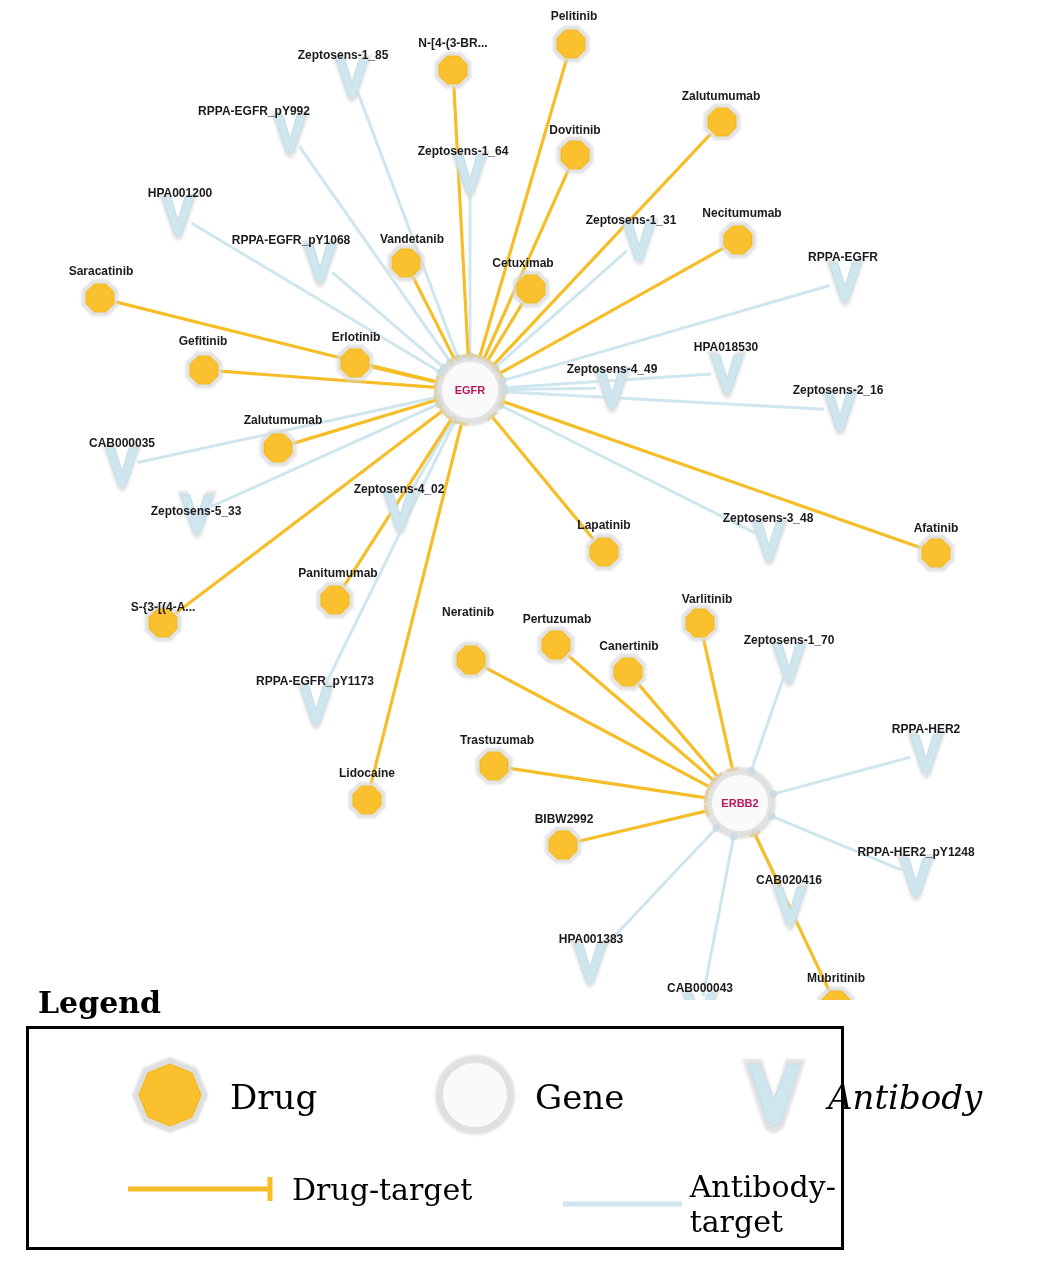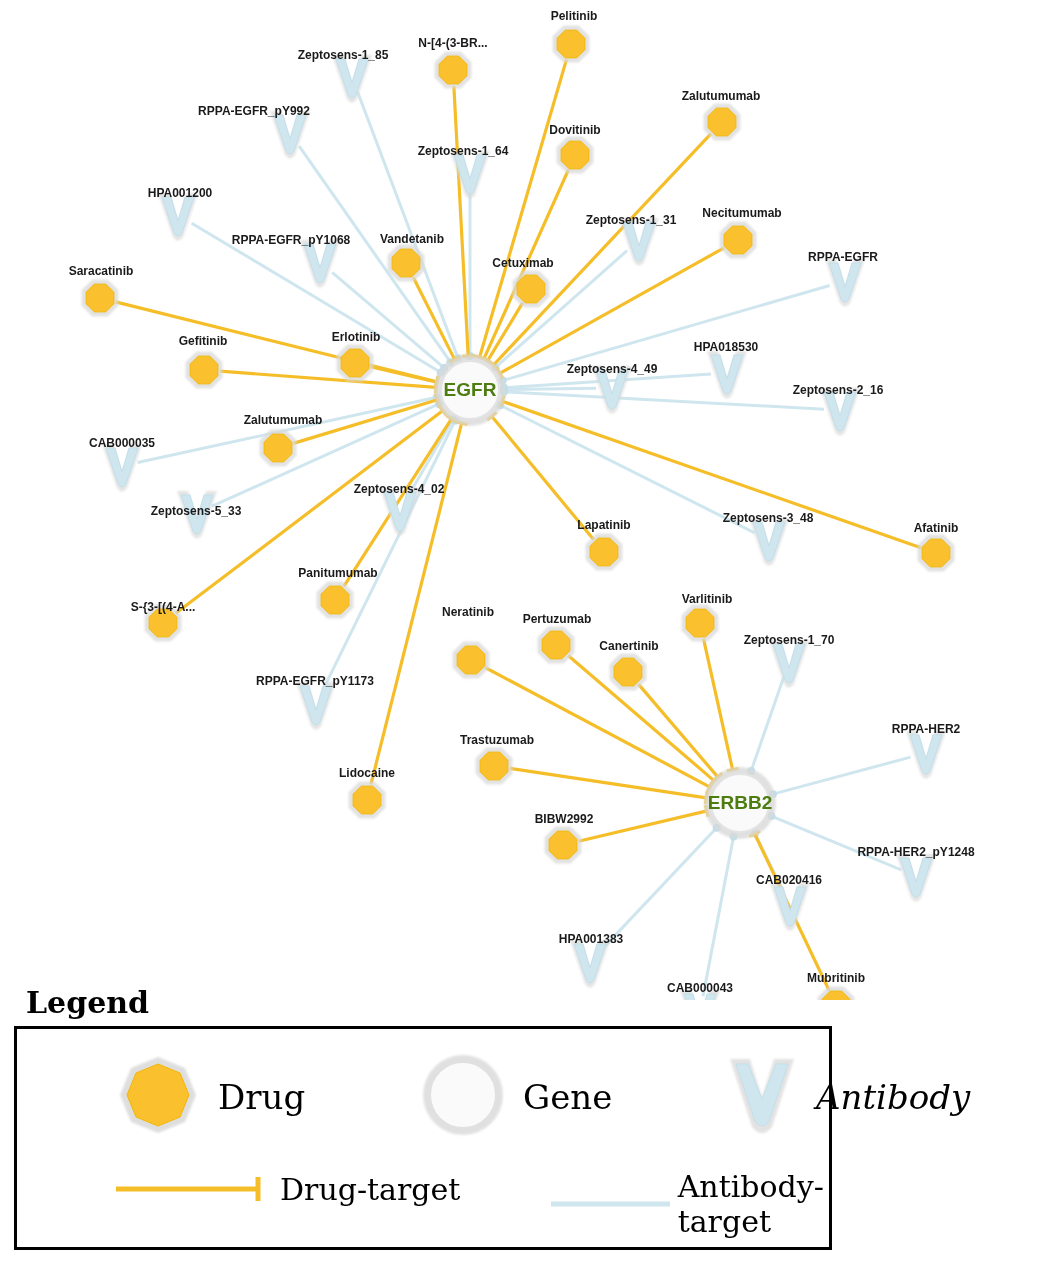--- a/index.html
+++ b/index.html
@@ -30,28 +30,28 @@
     position: absolute;
     font-family: "Liberation Sans", sans-serif;
     font-weight: bold;
     font-size: 12px;
     color: #1a1a1a;
     white-space: nowrap;
     transform: translate(-50%, -50%);
     pointer-events: none;
   }
   .gene-label {
-    font-size: 19px;
+    font-size: 11px;
     font-weight: bold;
-    color: #4d7c0f;
+    color: #be185d;
   }
   
   #legend-wrap {
     position: absolute;
-    left: 4px;
+    left: 16px;
     top: 985px;
     width: 838px;
   }
   #legend-title {
     font-family: "DejaVu Serif", serif;
     font-size: 30px;
     font-weight: bold;
     color: #000;
     margin-left: 22px;
     margin-bottom: 6px;

